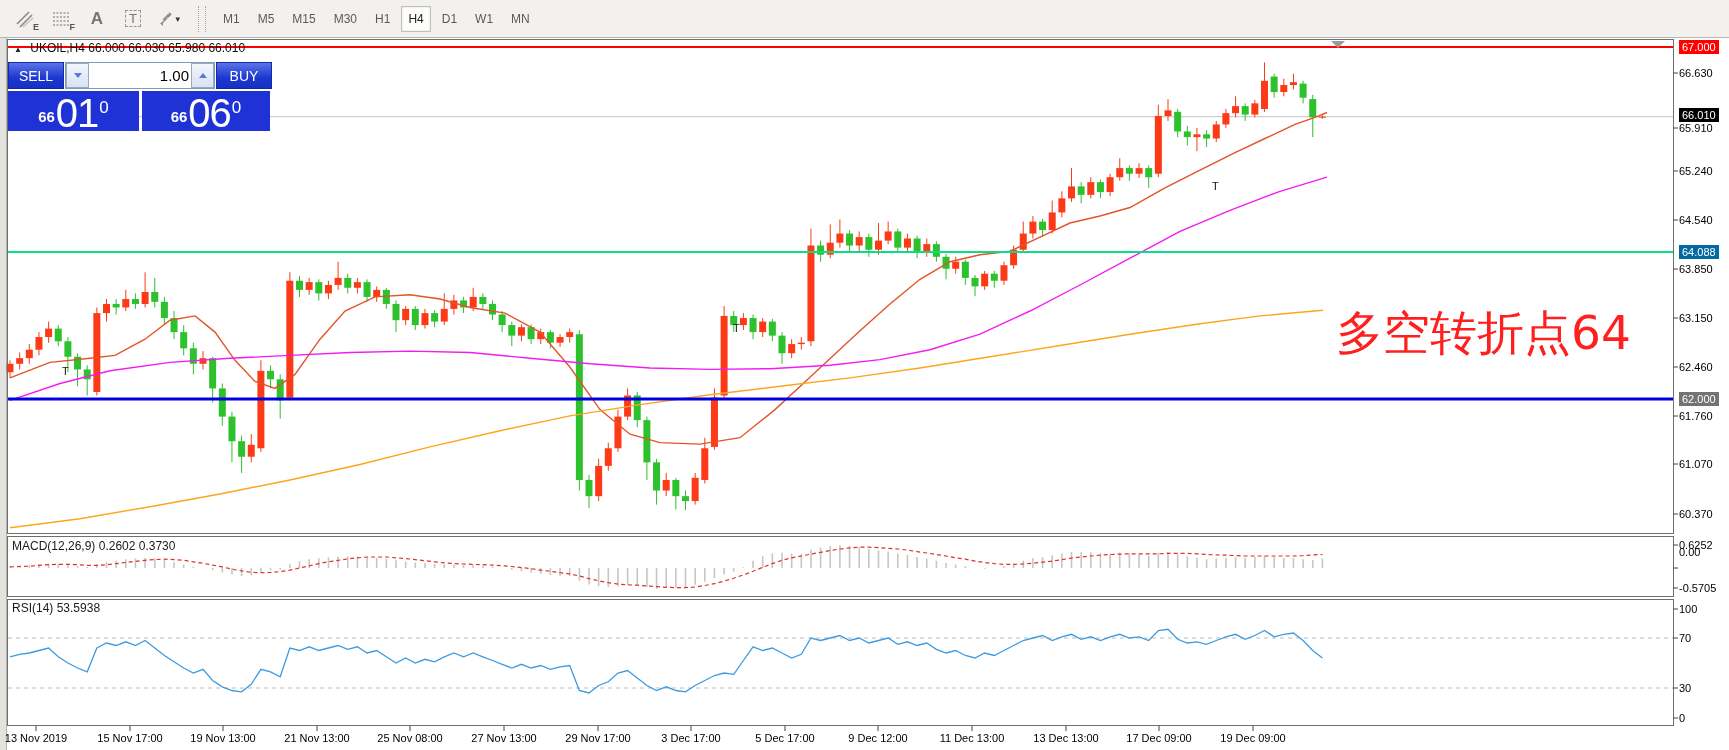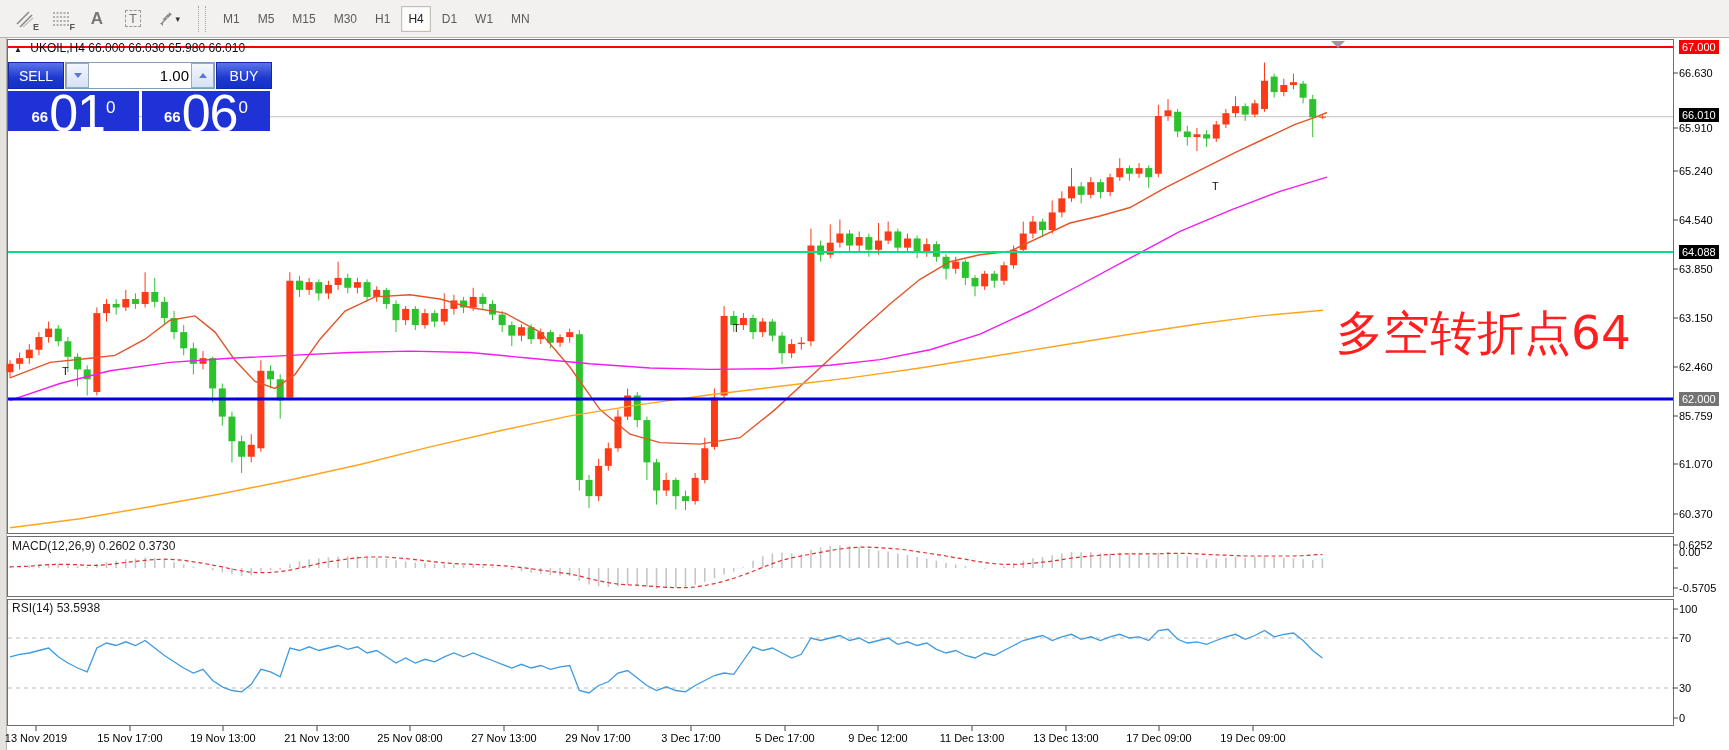--- a/index.html
+++ b/index.html
@@ -34,21 +34,21 @@
             align-items:center;justify-content:center;cursor:pointer;}
   .arr-dn{width:0;height:0;border-left:4px solid transparent;border-right:4px solid transparent;border-top:5px solid #5c79d8;}
   .arr-up{width:0;height:0;border-left:4px solid transparent;border-right:4px solid transparent;border-bottom:5px solid #5c79d8;}
   .vol{width:98px;border:none;text-align:right;font-size:15px;outline:none;font-family:inherit;}
   .tiles{display:flex;margin-top:0px;}
   .tile{height:38px;background:#1e32d6;border-top:2px solid #fff;color:#fff;display:flex;align-items:flex-end;
         justify-content:center;padding-bottom:2px;cursor:pointer;}
   .tile-sell{width:131px;margin-right:3px;}
   .tile-buy{width:128px;}
   .tile .small{font-size:15px;font-weight:bold;margin-right:1px;line-height:24px;}
-  .tile .big{font-size:52px;line-height:32px;letter-spacing:-1px;}
+  .tile .big{font-size:40px;line-height:32px;letter-spacing:-1px;}
   .tile .sup{font-size:17px;line-height:34px;align-self:flex-start;margin-left:1px;}
   .ind-label{position:absolute;font-size:12px;color:#1a1a1a;z-index:5;}
   .annot{position:absolute;left:1336px;top:302px;font-size:47px;color:#ff1f1f;z-index:5;white-space:nowrap;
          font-family:"DejaVu Sans",sans-serif;}
   .ax-label{position:absolute;left:1679px;font-size:11px;color:#000;transform:translateY(-50%);z-index:4;line-height:14px;}
   .ax-label.tag{padding:0 3px;}
   .t-label{position:absolute;top:732px;font-size:11px;color:#000;transform:translateX(-50%);z-index:4;white-space:nowrap;}
 </style>
 </head>
 <body>
@@ -611,26 +611,26 @@
 
   <div class="annot">多空转折点64</div>
 
   <div id="axis-layer">
       <div class="ax-label tag" style="top: 47px; background: rgb(255, 0, 0); color: rgb(255, 255, 255);">67.000</div>
       <div class="ax-label" style="top: 73px;">66.630</div>
       <div class="ax-label tag" style="top: 115px; background: rgb(0, 0, 0); color: rgb(255, 255, 255);">66.010</div>
       <div class="ax-label" style="top: 128px;">65.910</div>
       <div class="ax-label" style="top: 171px;">65.240</div>
       <div class="ax-label" style="top: 220px;">64.540</div>
-      <div class="ax-label tag" style="top: 252px; background: #000000; color: rgb(255, 255, 255);">64.088</div>
+      <div class="ax-label tag" style="top: 252px; background: #0369a1; color: rgb(255, 255, 255);">64.088</div>
       <div class="ax-label" style="top: 269px;">63.850</div>
       <div class="ax-label" style="top: 318px;">63.150</div>
       <div class="ax-label" style="top: 367px;">62.460</div>
       <div class="ax-label tag" style="top: 399px; background: #737373; color: rgb(255, 255, 255);">62.000</div>
-      <div class="ax-label" style="top: 416px;">85.759</div>
+      <div class="ax-label" style="top: 416px;">61.760</div>
       <div class="ax-label" style="top: 464px;">61.070</div>
       <div class="ax-label" style="top: 514px;">60.370</div>
       <div class="ax-label" style="top: 545px;">0.6252</div>
       <div class="ax-label" style="top: 552px;">0.00</div>
       <div class="ax-label" style="top: 588px;">-0.5705</div>
       <div class="ax-label" style="top: 609px;">100</div>
       <div class="ax-label" style="top: 638px;">70</div>
       <div class="ax-label" style="top: 688px;">30</div>
       <div class="ax-label" style="top: 718px;">0</div>
       <div class="t-label" style="left: 36px;">13 Nov 2019</div>

